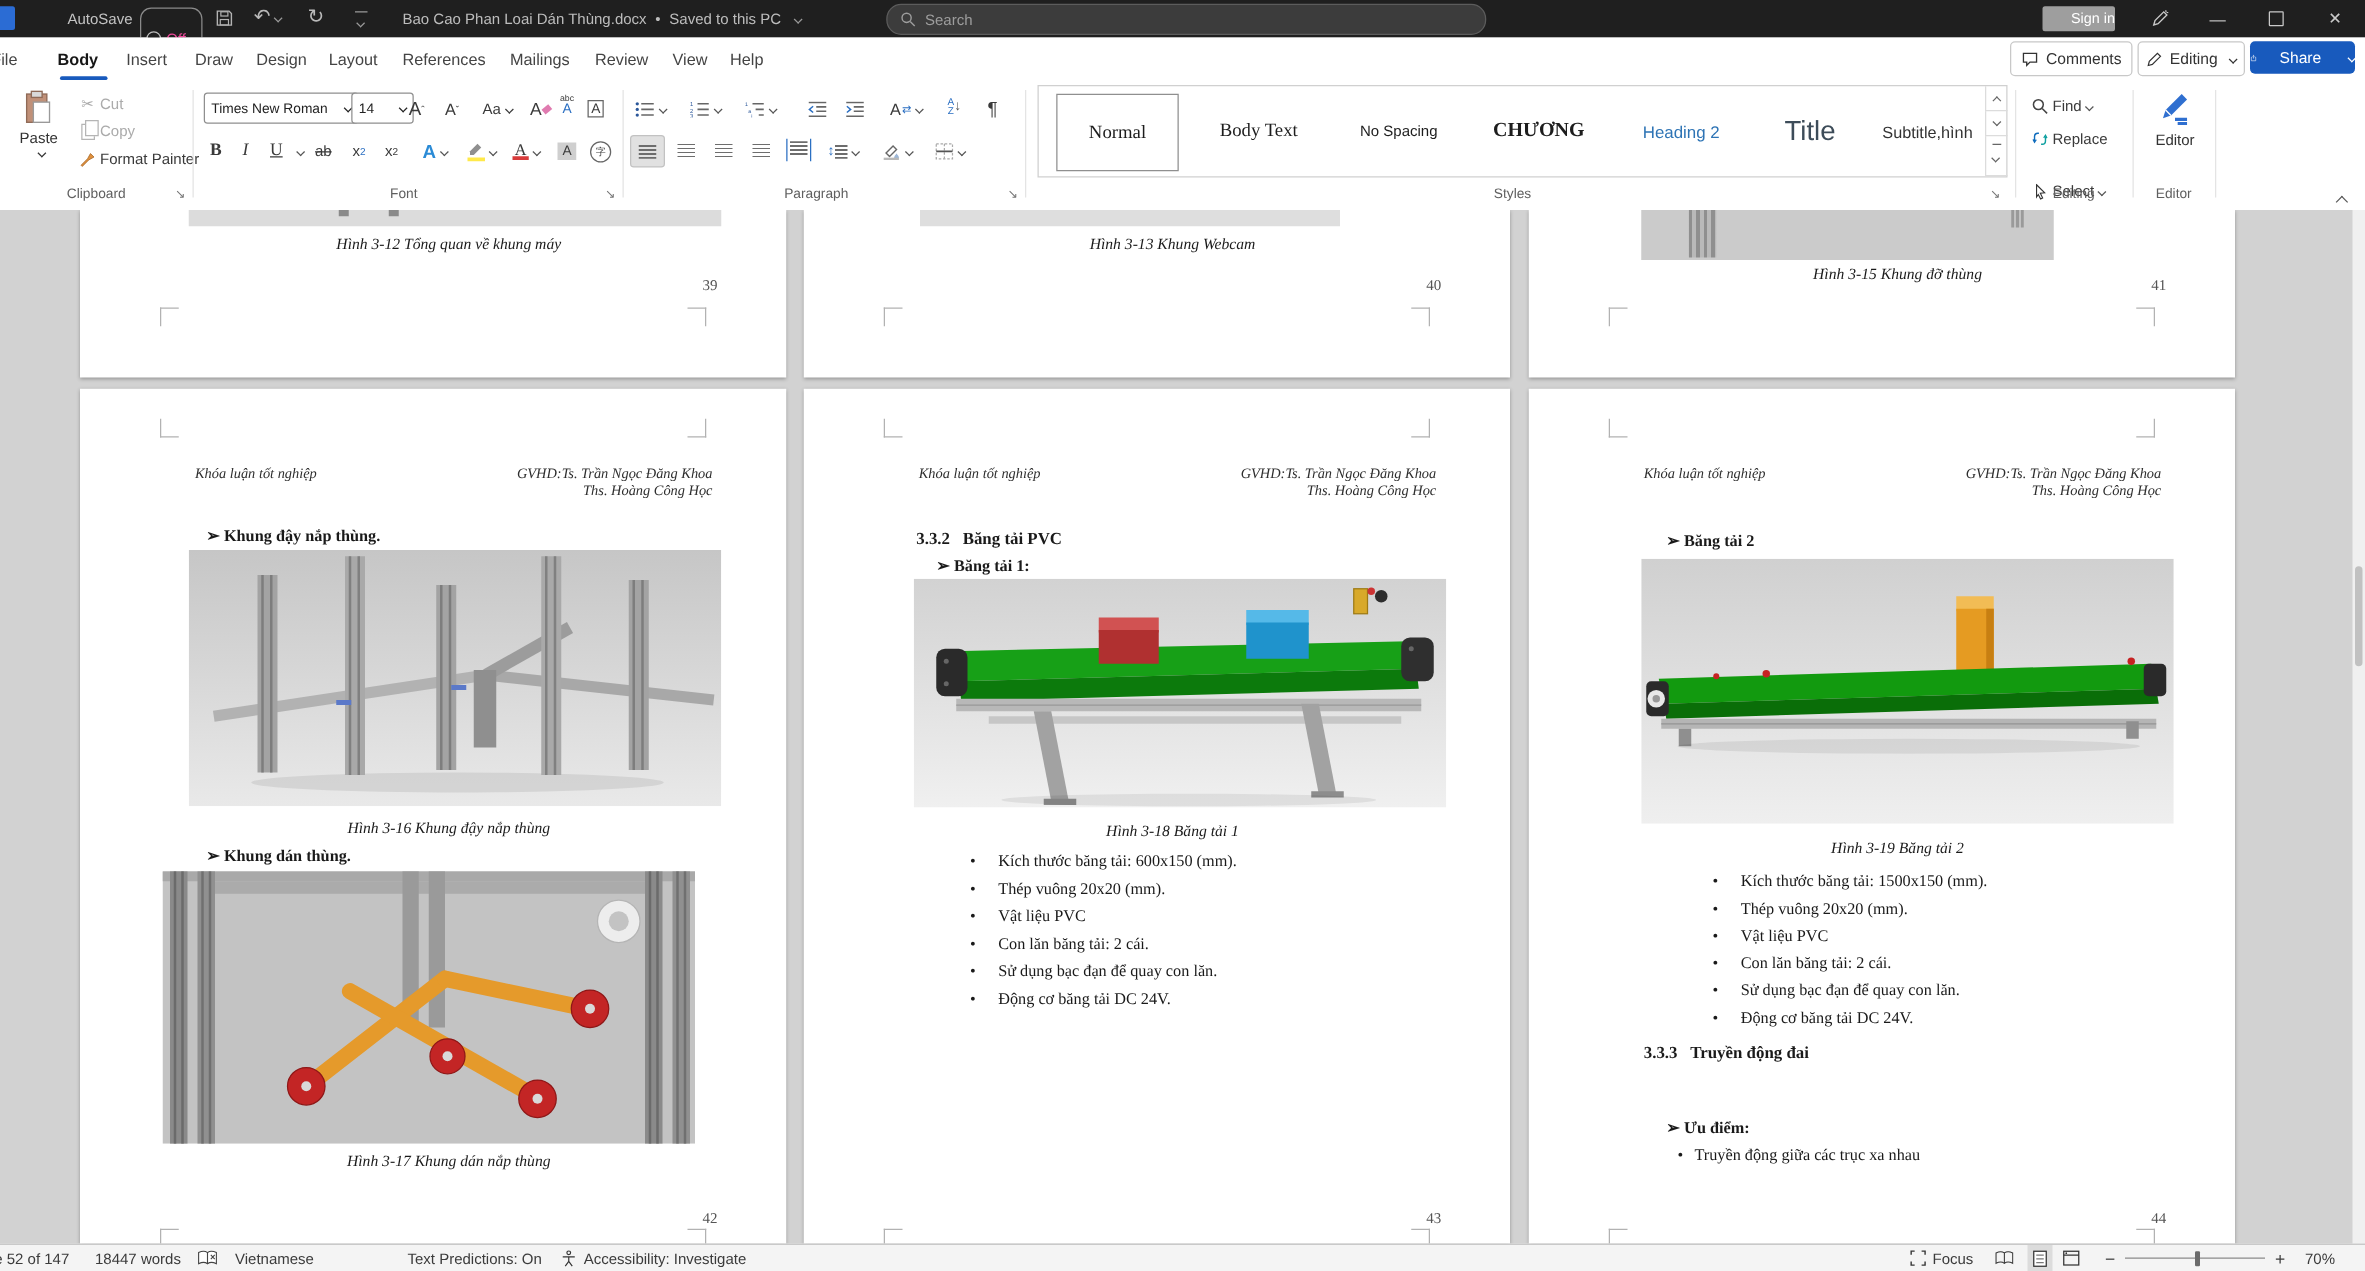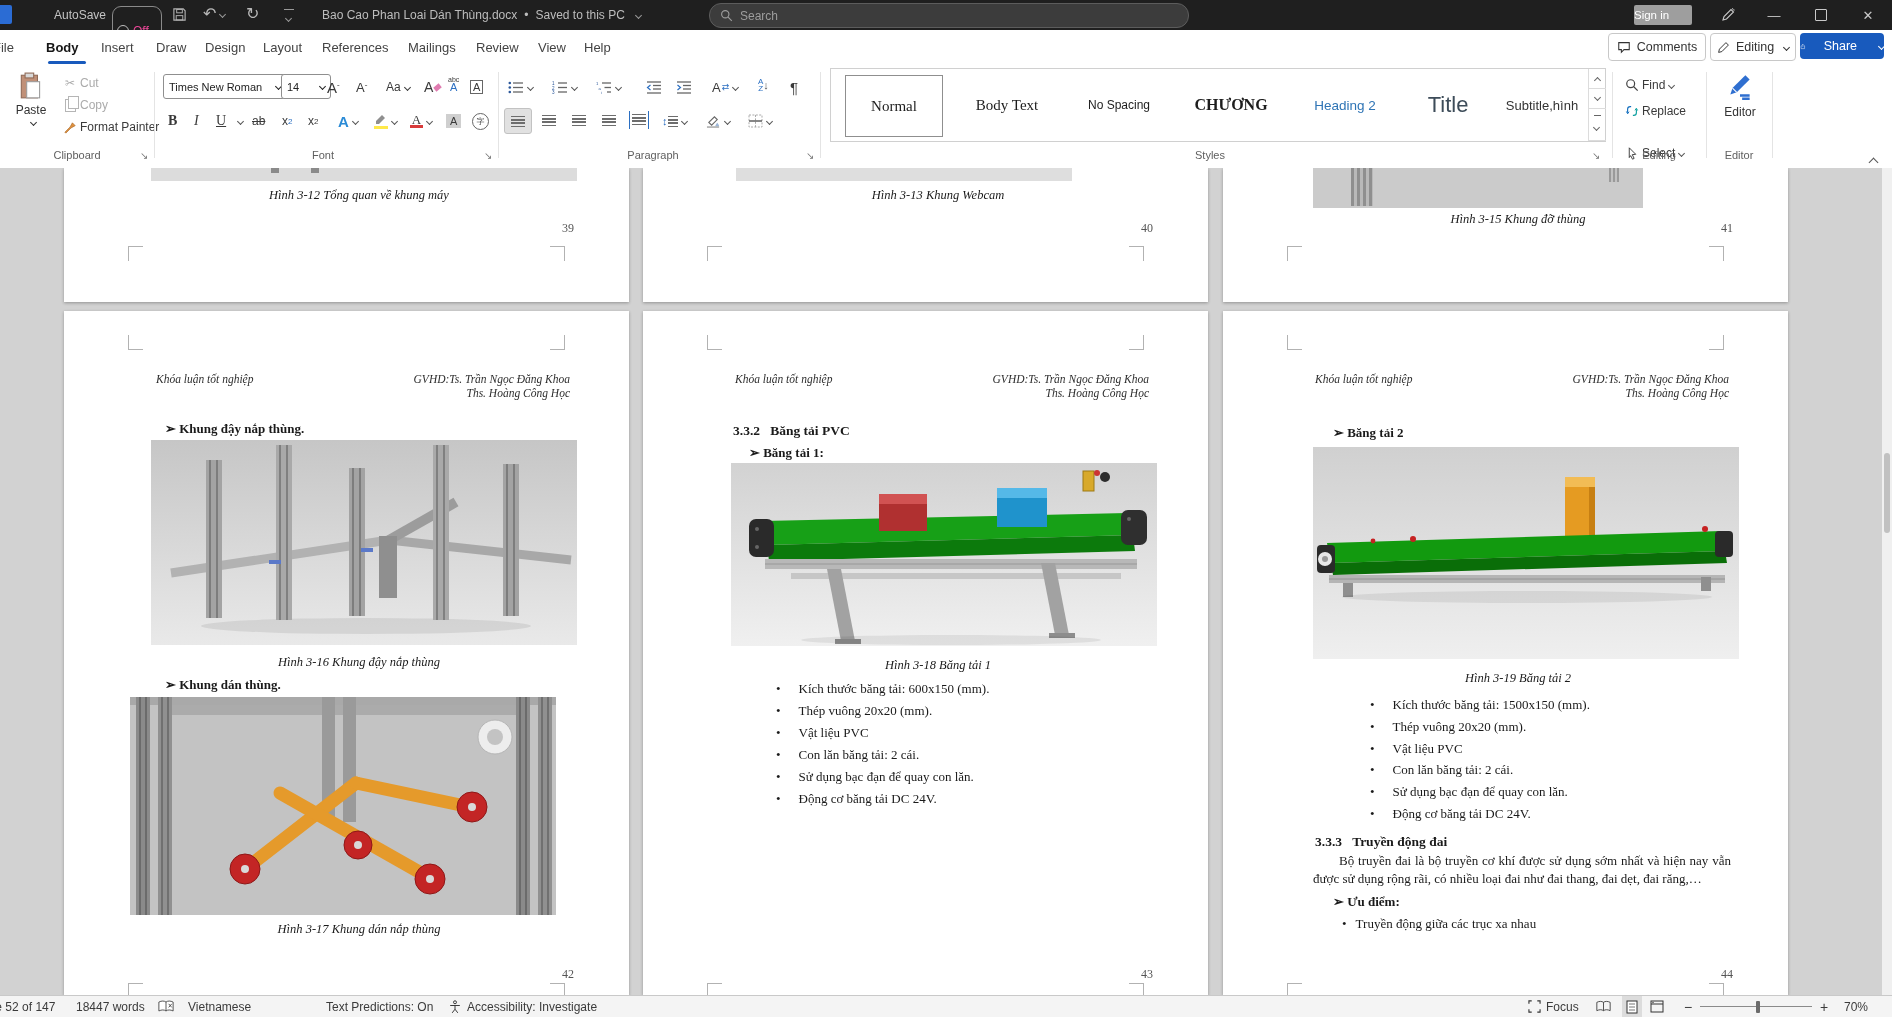--- a/index.html
+++ b/index.html
@@ -9,21 +9,21 @@
   .flex{display:flex;align-items:center}
   .chv{display:inline-block;width:6px;height:6px;border-right:1.3px solid currentColor;border-bottom:1.3px solid currentColor;transform:rotate(45deg);margin-left:4px;flex:none}
   .chv.up{transform:rotate(225deg)}
   .chv.sm{width:4px;height:4px}
   
   .titlebar{position:absolute;left:0;top:0;width:100%;height:30px;background:#1f1f1f;color:#c3c3c3;font-size:12px}
   .tglpill{width:40px;height:16px;border:1px solid #8a8a8a;border-radius:9px;display:flex;align-items:center;padding:16px 4px;gap:4px;color:#ec4899}
   .tglknob{width:10px;height:10px;border-radius:50%;background:#1f1f1f;border:1.5px solid #bdbdbd}
   .tbico{color:#b9b9b9;font-size:14px;line-height:1}
   .searchbox{position:absolute;left:709px;top:3px;width:468px;height:23px;background:#3c3c3c;border:1px solid #5c5c5c;border-radius:12px;display:flex;align-items:center;padding-left:10px;gap:7px;color:#9d9d9d;font-size:12px}
-  .signin{position:absolute;left:1634px;top:5px;width:58px;height:20px;background:#9e9e9e;border-radius:2px;color:#fff;display:flex;align-items:center;justify-content:flex-start;font-size:11.5px}
+  .signin{position:absolute;left:1634px;top:5px;width:58px;height:20px;background:#9e9e9e;border-radius:2px;color:#fff;display:flex;align-items:center;justify-content:flex-end;font-size:11.5px}
   .winbtn{position:absolute;top:0;width:40px;height:30px;display:flex;align-items:center;justify-content:center;color:#c9c9c9;font-size:13px}
   
   .tabrow{position:absolute;left:0;top:30px;width:100%;height:34px;background:#fff}
   .mtab{position:absolute;top:0;height:34px;display:flex;align-items:center;font-size:13px;color:#444}
   .mtab.active{color:#161616;font-weight:700}
   .homebar{position:absolute;top:31px;height:3px;background:#185abd;border-radius:2px}
   .pillbtn{position:absolute;top:3px;height:26px;border:1px solid #c8c8c8;border-radius:4px;display:flex;align-items:center;justify-content:center;gap:6px;font-size:12.5px;color:#333;background:#fff}
   .sharebtn{position:absolute;top:3px;height:26px;border-radius:4px;background:#185abd;color:#fff;display:flex;align-items:center;justify-content:center;gap:18px;font-size:12.5px}
   
   .ribbon{position:absolute;left:0;top:64px;width:100%;height:104px;background:#fff;border-bottom:1px solid #cfcfcf}
@@ -646,21 +646,20 @@
     <div class="cap" style="left:60px;top:360px;width:470px">Hình 3-19 Băng tải 2</div>
 
     <div class="blt" style="left:147px;top:386px"><span>•</span><span style="margin-left:18px">Kích thước băng tải: 1500x150 (mm).</span></div>
     <div class="blt" style="left:147px;top:408px"><span>•</span><span style="margin-left:18px">Thép vuông 20x20 (mm).</span></div>
     <div class="blt" style="left:147px;top:430px"><span>•</span><span style="margin-left:18px">Vật liệu PVC</span></div>
     <div class="blt" style="left:147px;top:451px"><span>•</span><span style="margin-left:18px">Con lăn băng tải: 2 cái.</span></div>
     <div class="blt" style="left:147px;top:473px"><span>•</span><span style="margin-left:18px">Sử dụng bạc đạn để quay con lăn.</span></div>
     <div class="blt" style="left:147px;top:495px"><span>•</span><span style="margin-left:18px">Động cơ băng tải DC 24V.</span></div>
 
     <div class="a" style="left:92px;top:523px;font-weight:700;font-size:13.5px"><span>3.3.3</span>&nbsp;&nbsp;&nbsp;<span>Truyền động đai</span></div>
-    <div class="a" style="left:90px;top:541px;width:418px;font-size:13px;line-height:18px;text-align:justify;text-indent:26px">Bộ truyền đai là bộ truyền cơ khí được sử dụng sớm nhất và hiện nay vẫn được sử dụng rộng rãi, có nhiều loại đai như đai thang, đai dẹt, đai răng,…</div>
     <div class="arrw" style="left:110px;top:583px"><span>➢</span> <span>Ưu điểm:</span></div>
     <div class="blt" style="left:119px;top:605px"><span>•</span><span style="margin-left:9px">Truyền động giữa các trục xa nhau</span></div>
 
     <div class="pgnum" style="left:450px;top:656px">44</div>
     <span class="cm bl" style="left:64px;top:672px"></span>
     <span class="cm br" style="left:486px;top:672px"></span>
   </div>
 
   <div class="scrollbar">
       <span class="sthumb" style="top:285px"></span>

